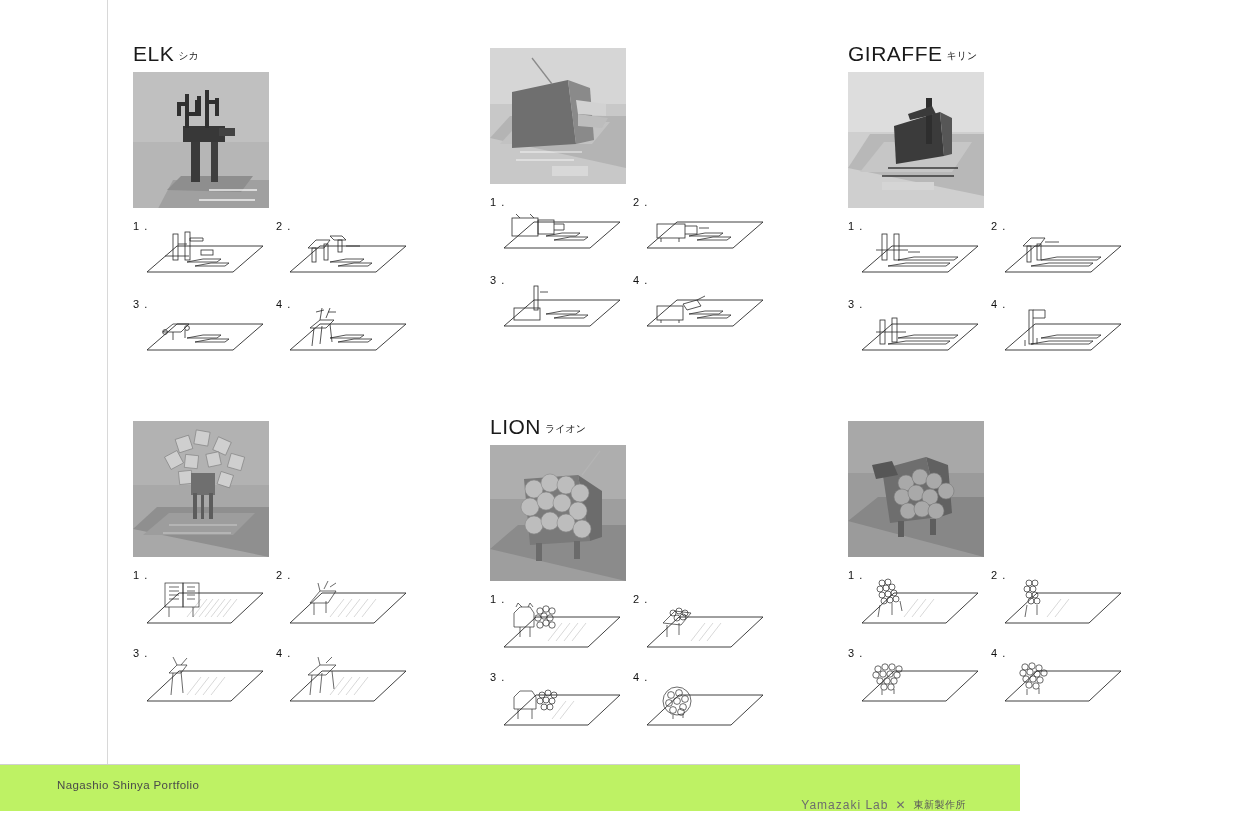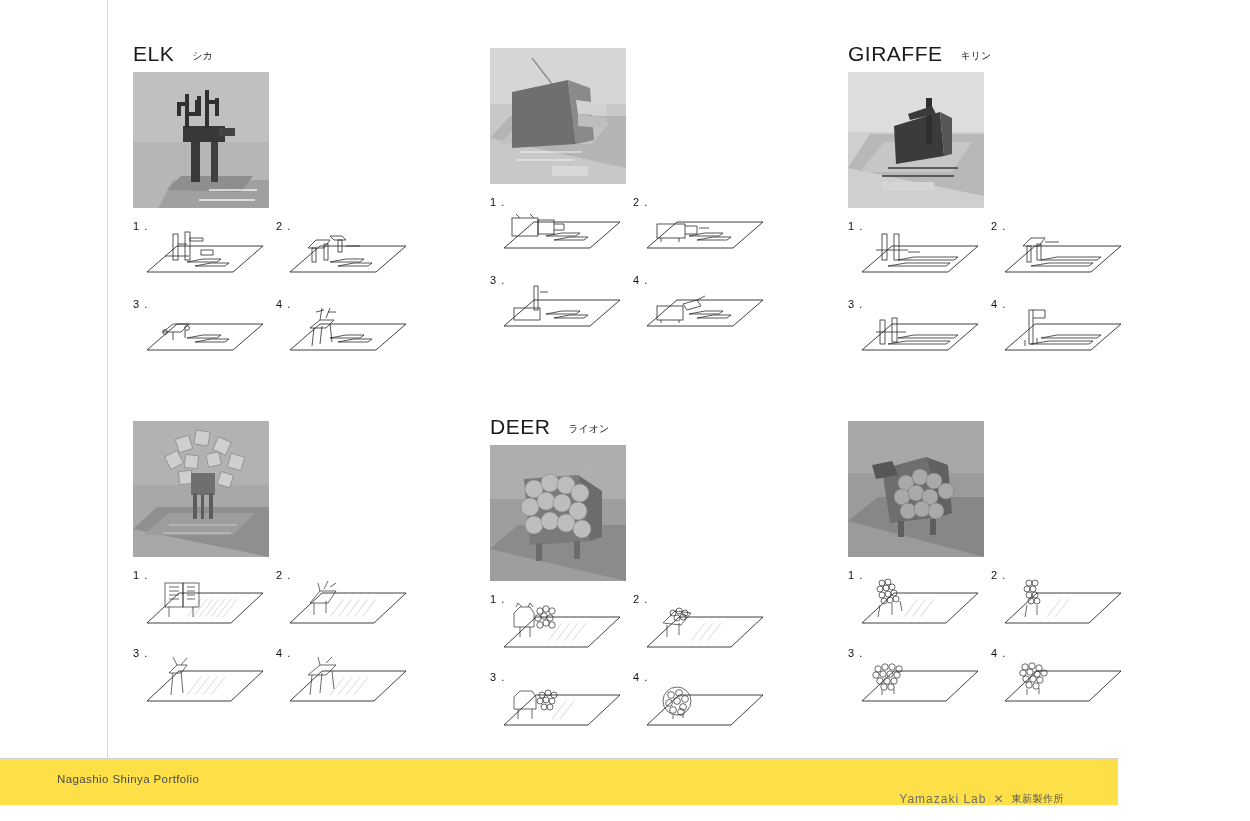--- a/index.html
+++ b/index.html
@@ -42,21 +42,21 @@
     font-size: 21px;
     font-weight: 400;
     letter-spacing: 0.5px;
     color: #1a1a1a;
     white-space: nowrap;
     font-family: "Liberation Sans", sans-serif;
   }
   .card-title .jp {
     font-size: 10px;
     letter-spacing: 0px;
-    margin-left: 18px;
+    margin-left: 4px;
     vertical-align: 2px;
     color: #222;
   }
   .hero {
     margin-top: 6px;
     width: 136px;
     height: 136px;
     background: #b9b9b9;
     position: relative;
     overflow: hidden;
@@ -86,24 +86,24 @@
   .step-canvas {
     position: absolute;
     left: 10px;
     top: 8px;
     width: 124px;
     height: 58px;
   }
   .footer {
     position: absolute;
     left: 0;
-    bottom: 16px;
-    width: 1118px;
+    bottom: 10px;
+    width: 1020px;
     height: 46px;
-    background: #fde047;
+    background: #bef264;
     border-top: 1px solid #d0d0d0;
   }
   .footer-left {
     position: absolute;
     left: 57px;
     top: 14px;
     font-size: 11.5px;
     color: #4a4a4a;
     letter-spacing: 0.4px;
   }
@@ -526,21 +526,21 @@
                 <path d="M34 10 L32 2 M40 8 L46 2"></path>
               </g>
             </svg>
           </div>
         </div>
       </div>
     </div>
 
     <div class="card" style="left:490px; top:415px;">
       <div class="card-title">
-        <span>DEER</span><span class="jp">ライオン</span>
+        <span>LION</span><span class="jp">ライオン</span>
       </div>
       <div class="hero">
         <svg width="136" height="136" viewBox="0 0 136 136">
           <rect x="0" y="0" width="136" height="136" fill="#9e9e9e"></rect>
           <rect x="0" y="0" width="136" height="54" fill="#aeaeae"></rect>
           <polygon points="0,104 28,80 136,80 136,136" fill="#8b8b8b"></polygon>
           <polygon points="34,34 88,30 100,96 40,100" fill="#7a7a7a"></polygon>
           <polygon points="88,30 112,46 112,92 100,96" fill="#6c6c6c"></polygon>
           <g fill="#bdbdbd" stroke="#8a8a8a" stroke-width="0.6">
             <circle cx="44" cy="44" r="9"></circle>

